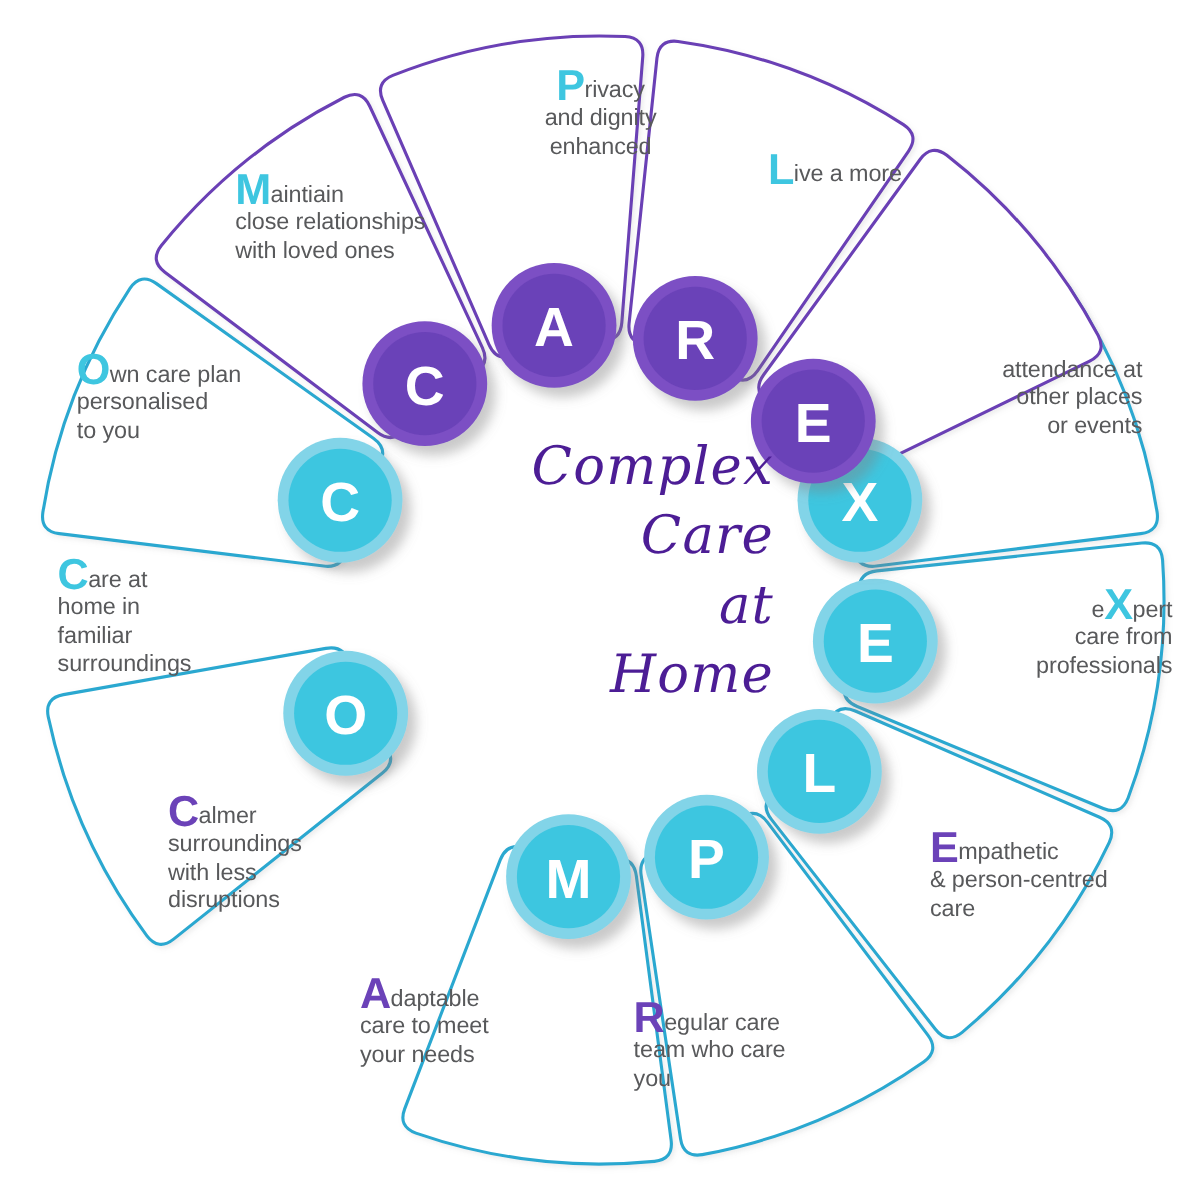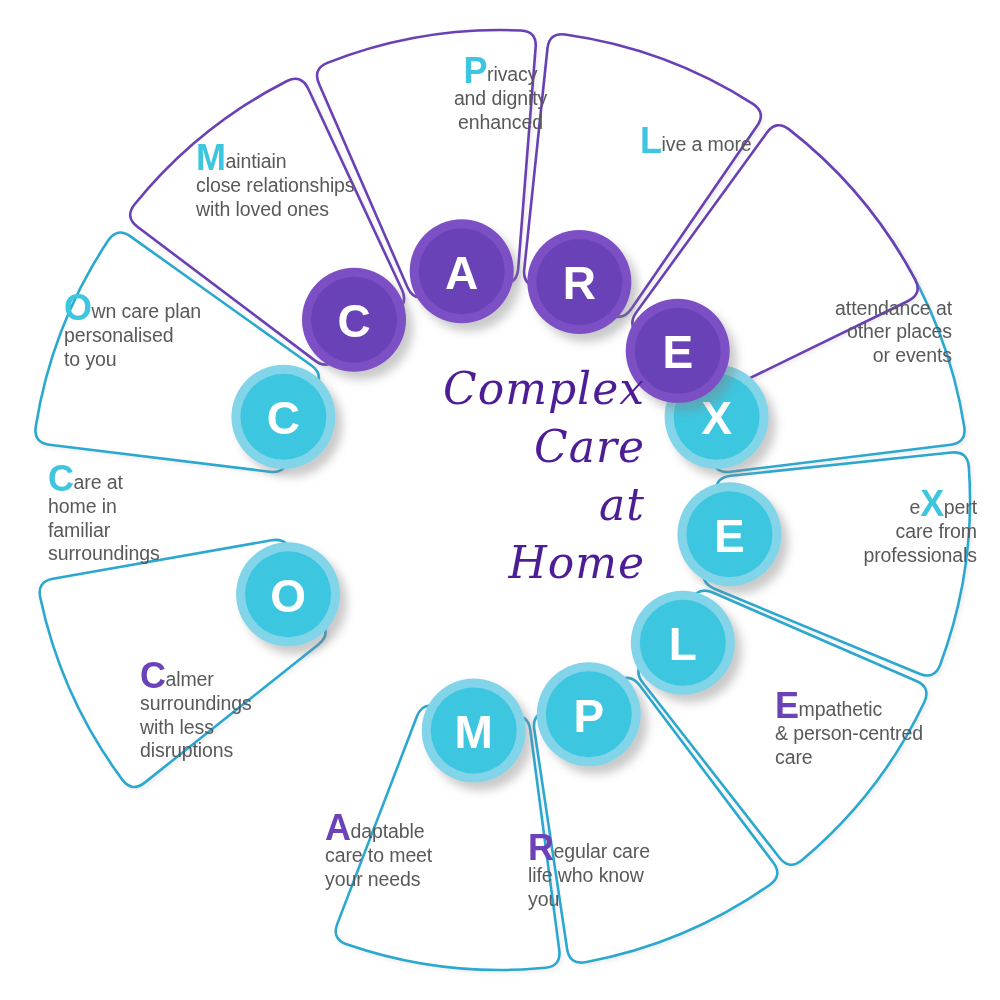--- a/index.html
+++ b/index.html
@@ -173,23 +173,23 @@
       <div class="seg-label cyan align-right" style="left: 792px; top: 488px; width: 185px;"><div><span>e</span><span class="drop">X</span><span>pert</span></div><div>care from
 professionals</div></div>
       <div class="seg-label cyan align-left" style="left: 64px; top: 292px; width: 210px;"><div><span class="drop">O</span><span>wn care plan</span></div><div>personalised
 to you</div></div>
       <div class="seg-label cyan align-left" style="left: 48px; top: 463px; width: 190px;"><div><span class="drop">C</span><span>are at</span></div><div>home in
 familiar
 surroundings</div></div>
       <div class="seg-label purple align-left" style="left: 140px; top: 660px; width: 200px;"><div><span class="drop">C</span><span>almer</span></div><div>surroundings
 with less
 disruptions</div></div>
-      <div class="seg-label purple align-left" style="left: 325px; top: 812px; width: 185px;"><div><span class="drop">A</span><span>daptable</span></div><div>care to meet
+      <div class="seg-label purple align-left" style="left: 300px; top: 812px; width: 185px;"><div><span class="drop">A</span><span>daptable</span></div><div>care to meet
 your needs</div></div>
-      <div class="seg-label purple align-left" style="left: 528px; top: 832px; width: 200px;"><div><span class="drop">R</span><span>egular care</span></div><div>life who know
+      <div class="seg-label purple align-left" style="left: 528px; top: 832px; width: 200px;"><div><span class="drop">R</span><span>egular care</span></div><div>team who care
 you</div></div>
       <div class="seg-label purple align-left" style="left: 738px; top: 690px; width: 215px; margin-left: 37px;"><div><span class="drop">E</span><span>mpathetic</span></div><div>&amp; person-centred
 care</div></div>
     </div>
 
   <div id="center-title">Complex
 Care
 at
 Home</div>
 

